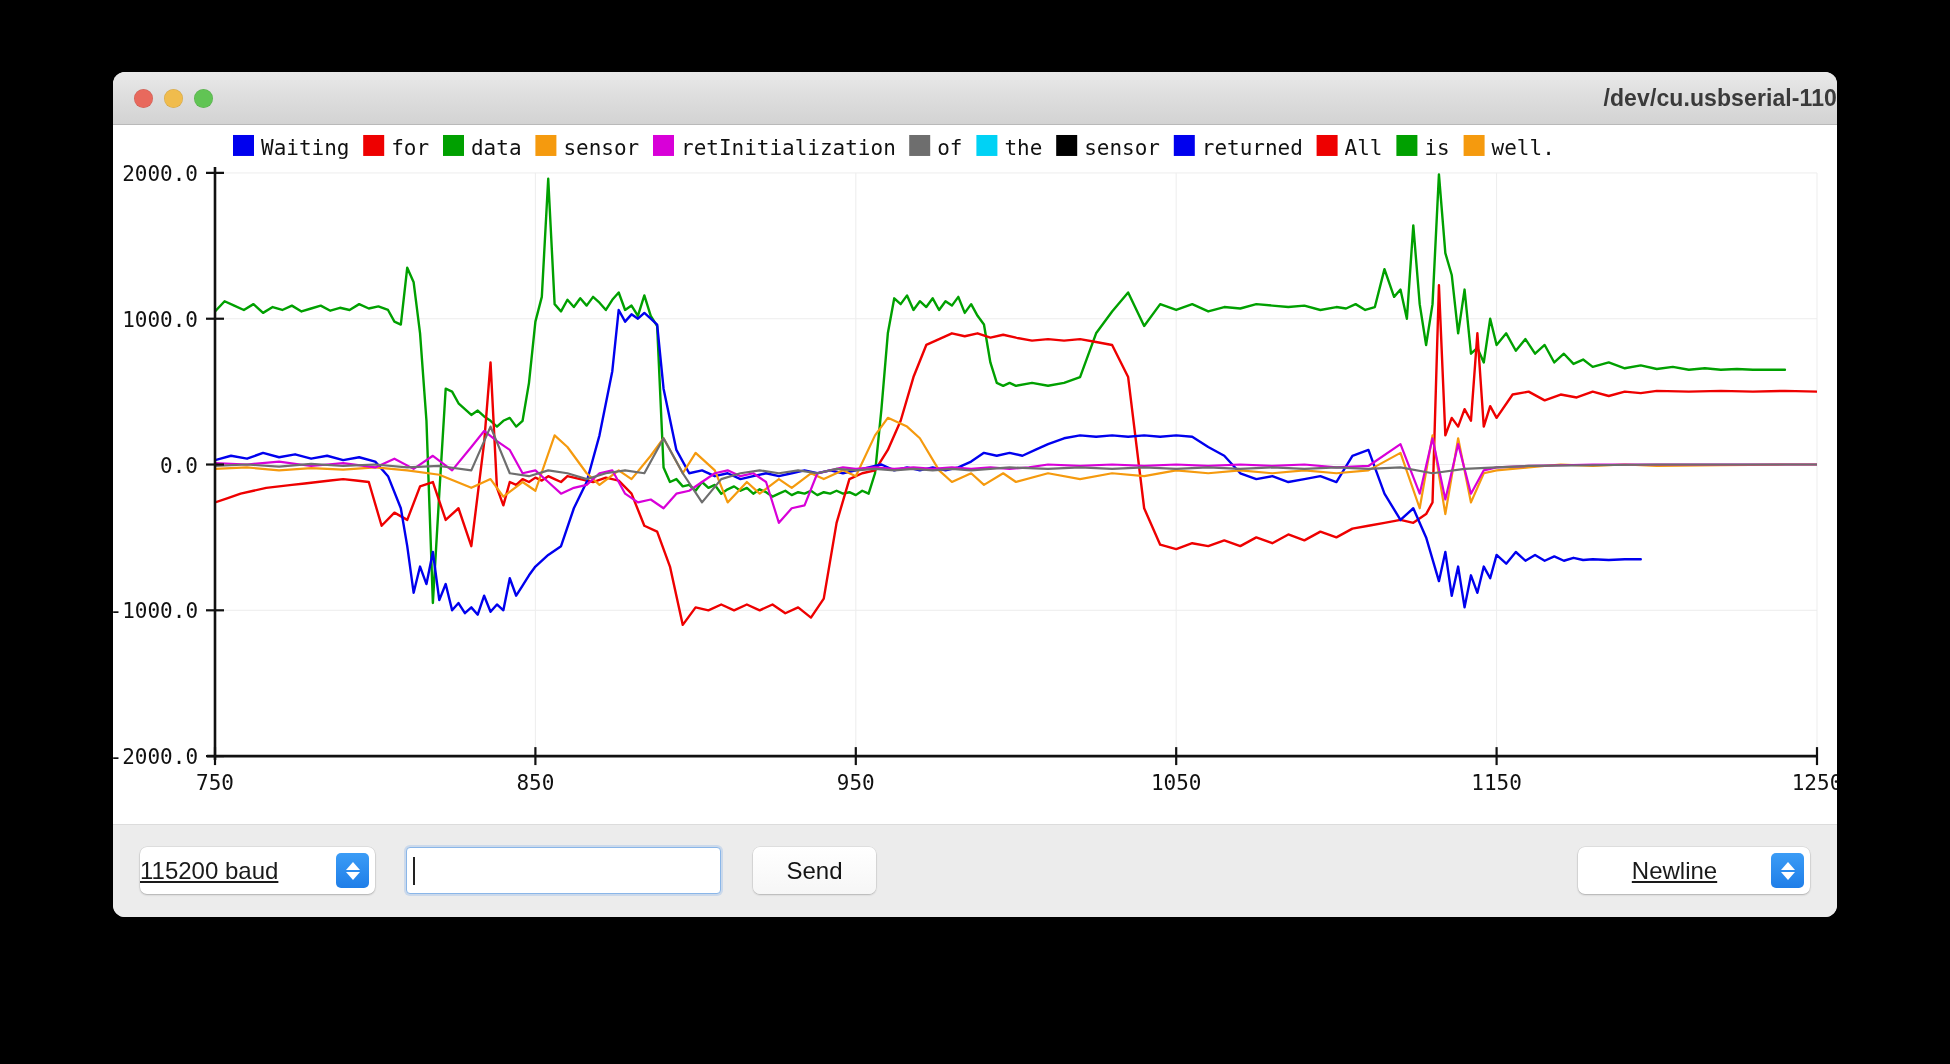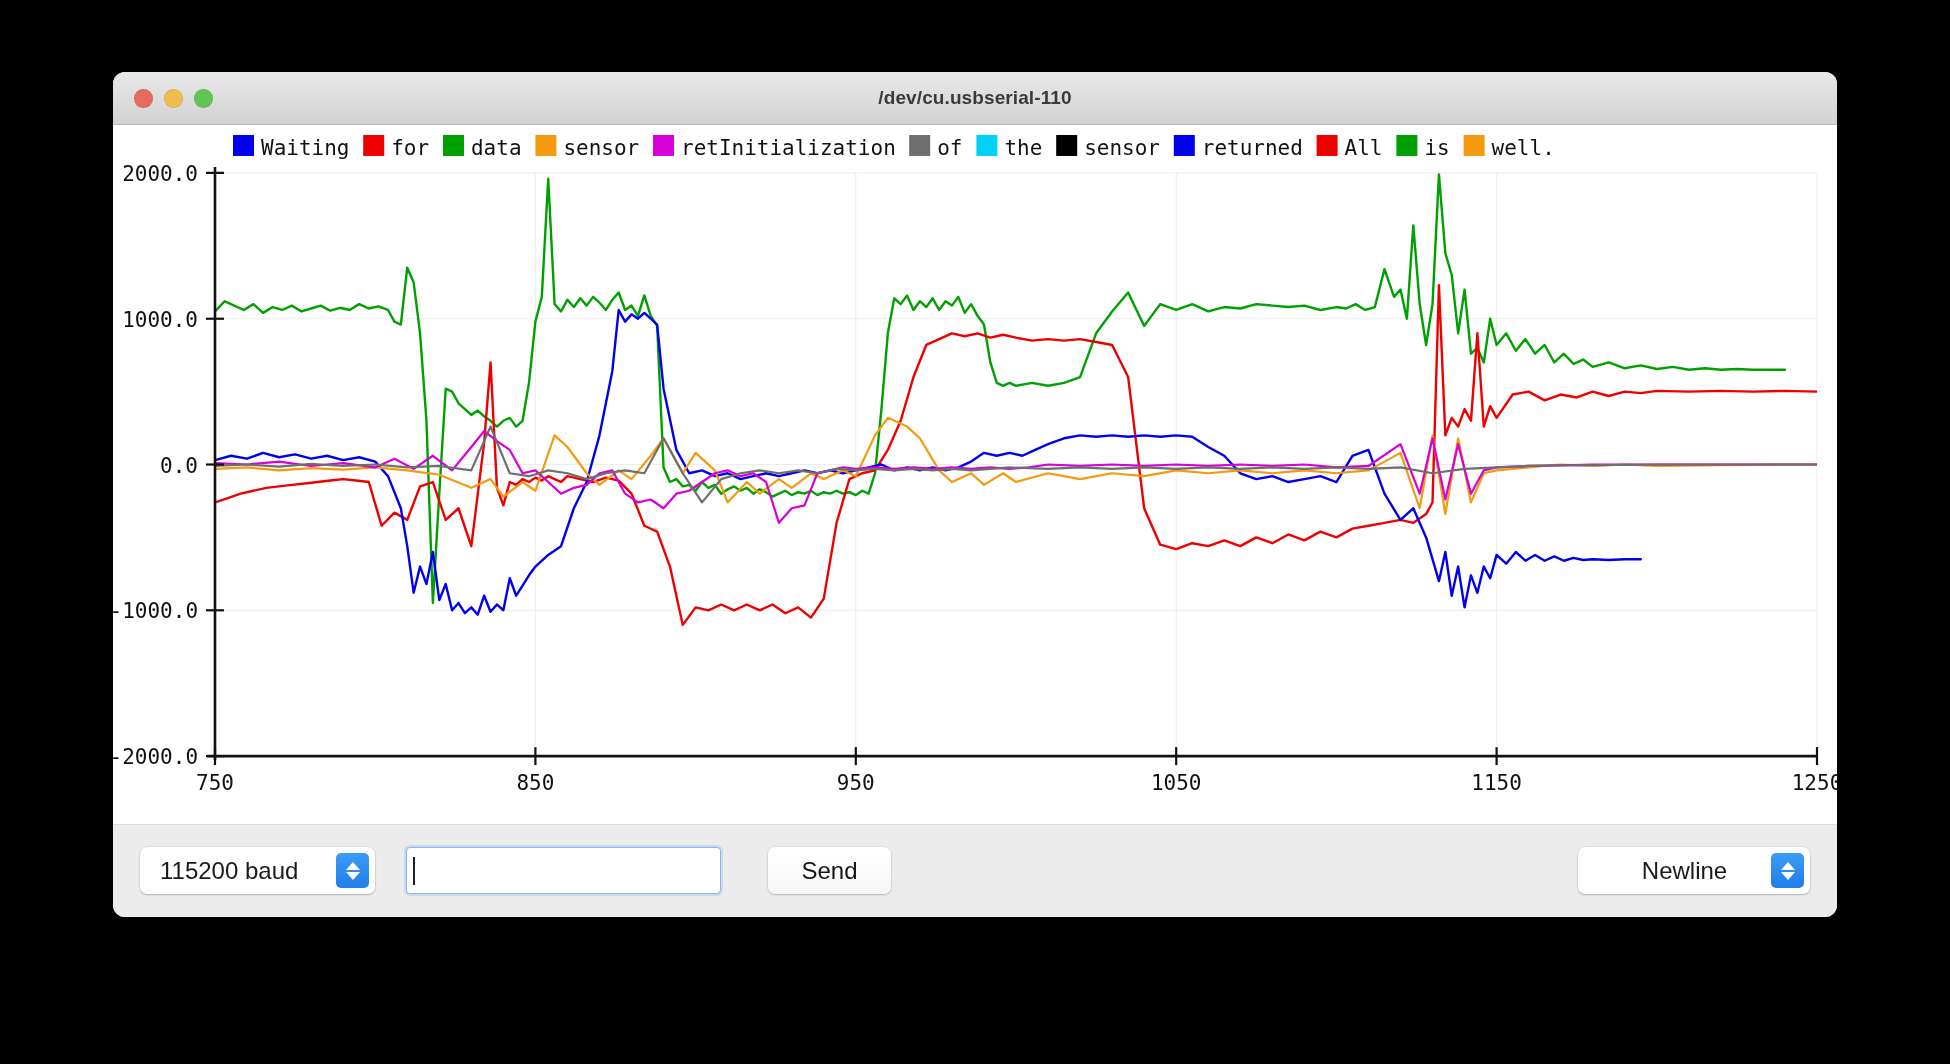--- a/index.html
+++ b/index.html
@@ -16,42 +16,42 @@
     background:linear-gradient(to bottom,#e9e9e9 0%,#dcdcdc 55%,#d3d3d3 100%);
     border-bottom:1px solid #b9b9b9;
     display:flex;align-items:center;
   }
   .lights{position:absolute;left:21px;top:0;height:52px;display:flex;align-items:center;gap:11px;}
   .light{width:19px;height:19px;border-radius:50%;}
   .light.red{background:#e8695d;box-shadow:inset 0 0 0 .5px rgba(0,0,0,.12);}
   .light.yellow{background:#f0bc4d;box-shadow:inset 0 0 0 .5px rgba(0,0,0,.12);}
   .light.green{background:#61c454;box-shadow:inset 0 0 0 .5px rgba(0,0,0,.12);}
   .wtitle{
-    width:100%;text-align:center;font-size:19px;font-weight:bold;color:#3a3a3a;
+    width:100%;text-align:right;font-size:23px;font-weight:bold;color:#3a3a3a;
     letter-spacing:.1px;user-select:none;
   }
 
   .plotarea{
     flex:1 1 auto;background:#ffffff;position:relative;overflow:hidden;
   }
   .plotarea svg{display:block;width:100%;height:100%;}
 
   .bottombar{
     flex:0 0 92px;height:92px;background:#ececec;position:relative;
     border-top:1px solid #dcdcdc;
   }
 
   .popup{
     position:absolute;top:22px;height:47px;
     background:#ffffff;border-radius:7px;
     box-shadow:0 1px 2px rgba(0,0,0,.22),0 0 0 .5px rgba(0,0,0,.1);
     display:flex;align-items:center;
   }
   .popup .ptext{
-    font-size:24px;color:#1a1a1a;padding-left:20px;flex:1 1 auto;white-space:nowrap;
+    font-size:24px;color:#1a1a1a;flex:1 1 auto;white-space:nowrap;text-decoration:underline;
   }
   .stepper{
     width:33px;height:35px;margin-right:6px;border-radius:5px;
     background:linear-gradient(to bottom,#3b9cf6,#1f7ee8);
     display:flex;flex-direction:column;align-items:center;justify-content:center;gap:2px;
     flex:0 0 33px;
   }
   .stepper span{display:block;width:0;height:0;border-left:7px solid transparent;border-right:7px solid transparent;}
   .stepper .up{border-bottom:8px solid #fff;}
   .stepper .dn{border-top:8px solid #fff;}
@@ -66,21 +66,21 @@
     display:flex;align-items:center;
   }
   .caret{width:2px;height:28px;background:#222;margin-left:6px;}
   .fieldtext{font-size:22px;color:#111;padding-left:2px;}
 
   .sendbtn{
     position:absolute;left:640px;top:22px;width:123px;height:47px;
     background:linear-gradient(to bottom,#ffffff,#f6f6f6);
     border-radius:7px;box-shadow:0 1px 2px rgba(0,0,0,.2),0 0 0 .5px rgba(0,0,0,.1);
     display:flex;align-items:center;justify-content:center;
-    font-size:24px;color:#141414;cursor:default;margin-left:15px;
+    font-size:24px;color:#141414;cursor:default;
   }
 
   text{font-family:"DejaVu Sans Mono","Liberation Mono",monospace;}
 </style>
 </head>
 <body>
 
 <div class="window">
 
   <div class="titlebar">

